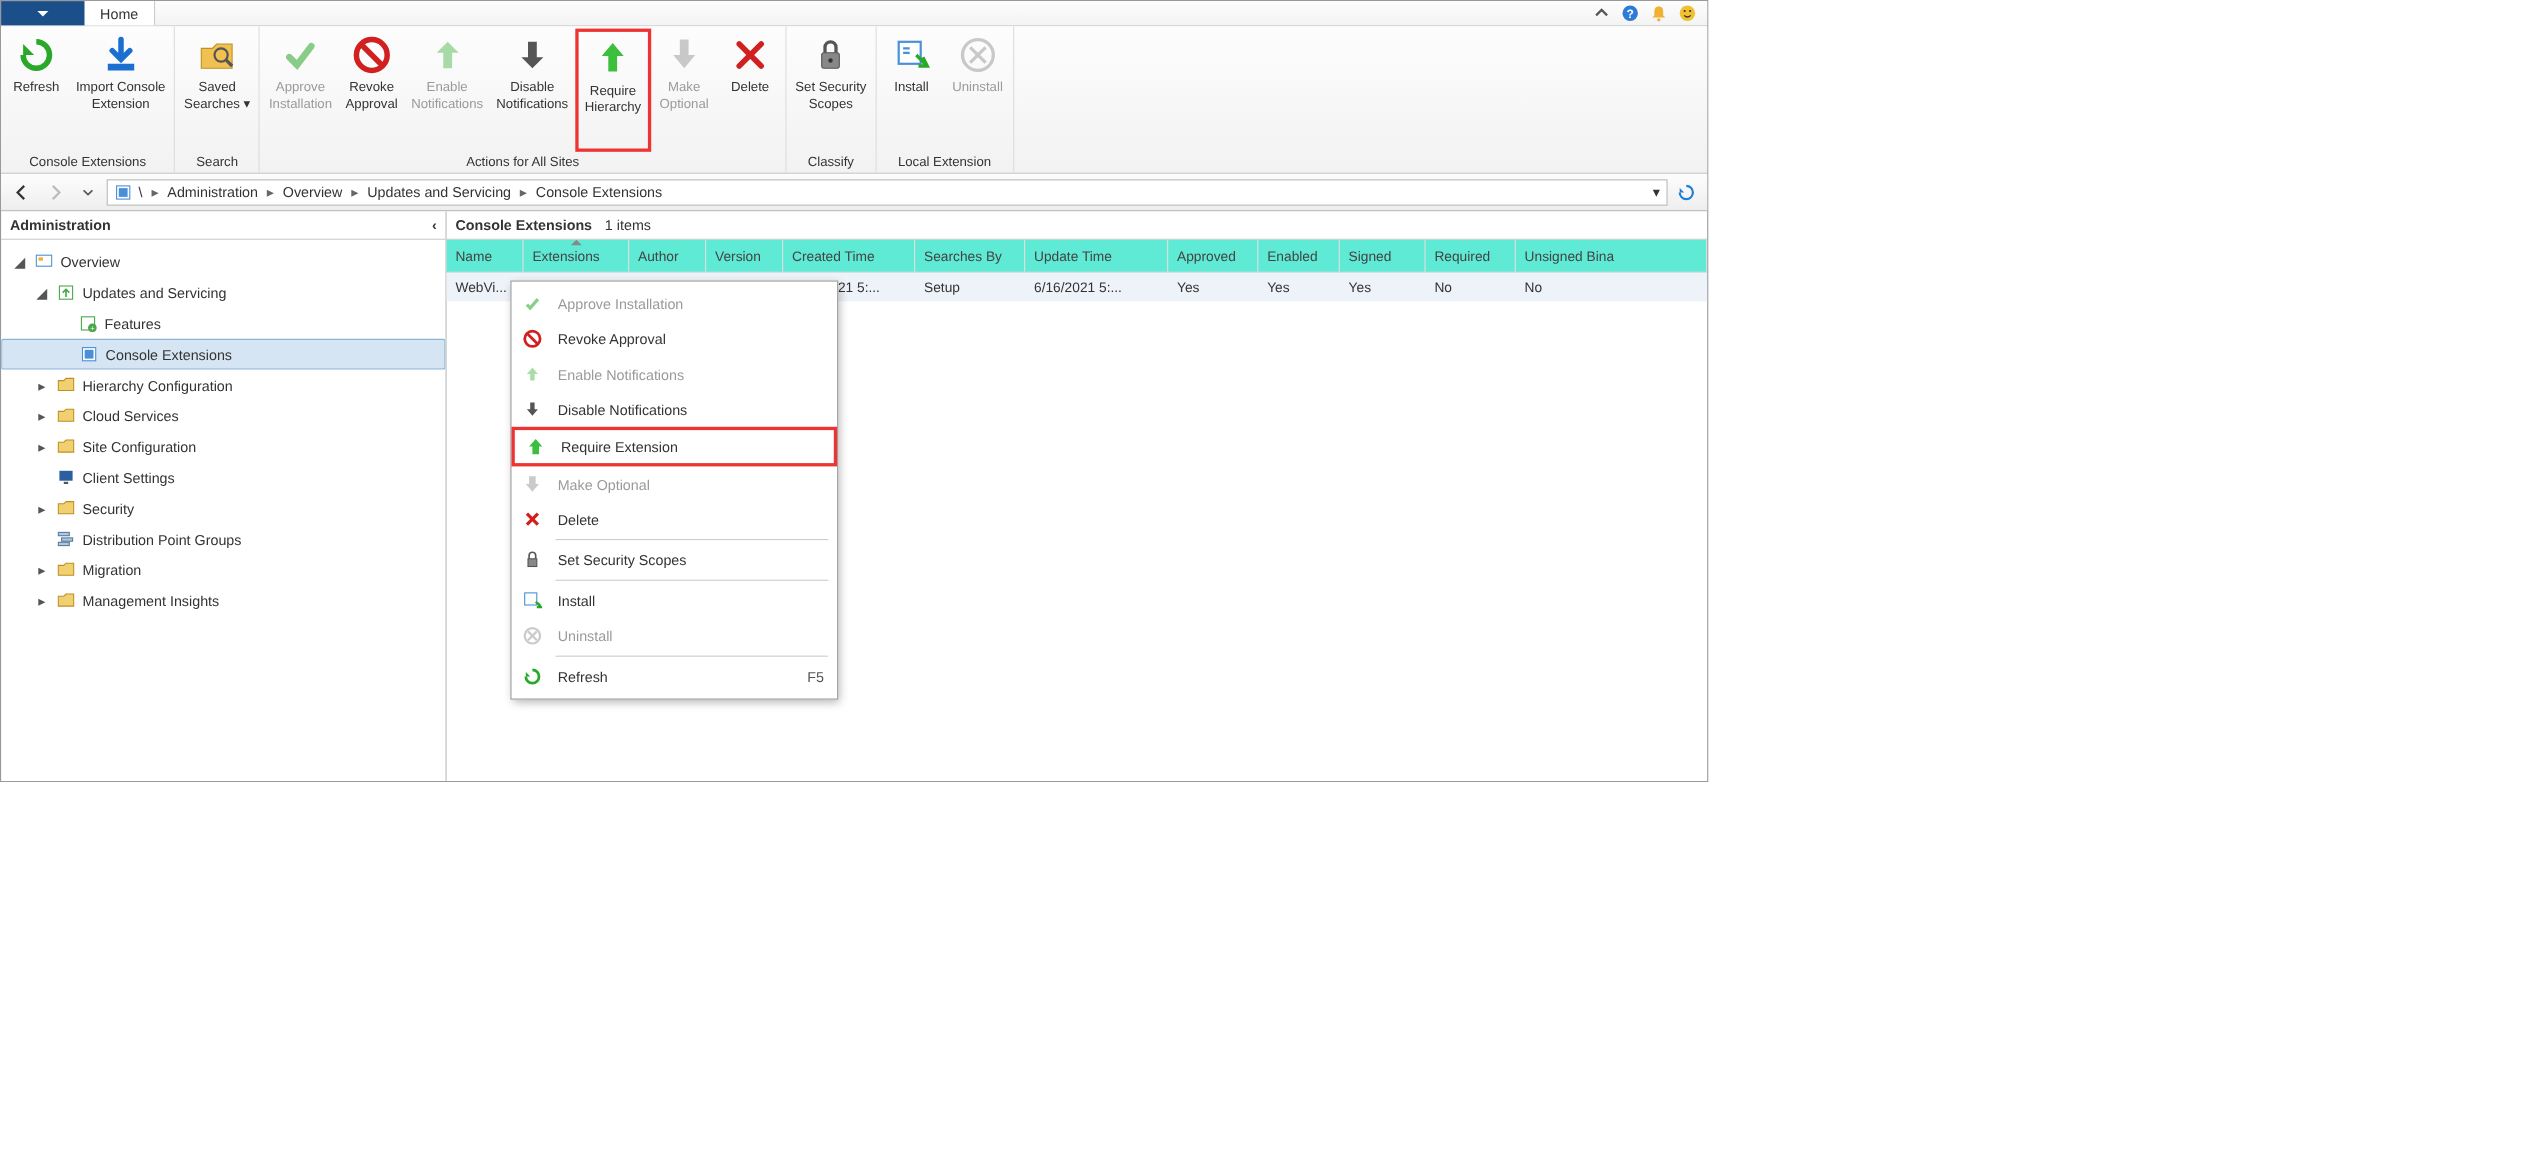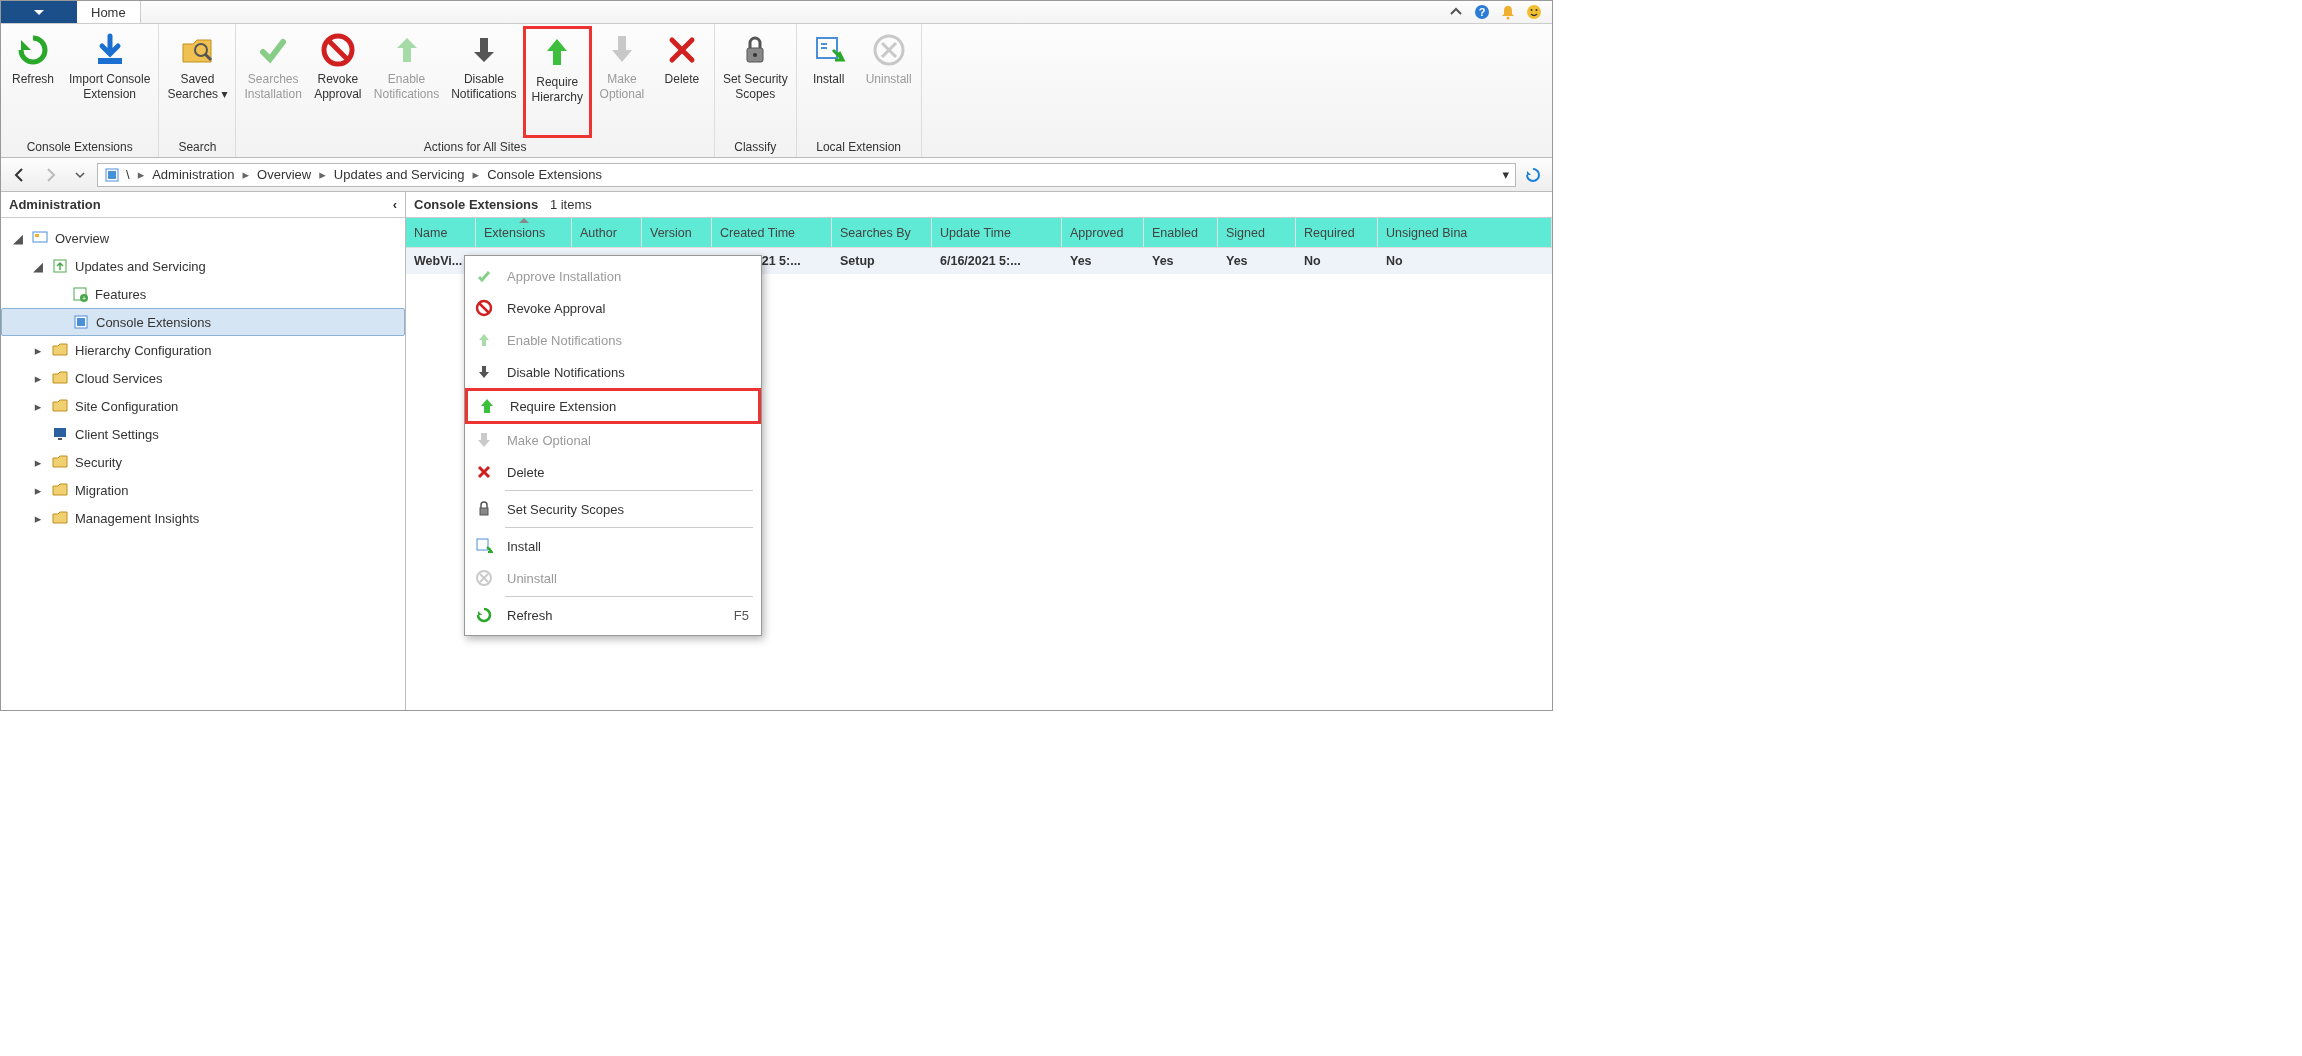--- a/index.html
+++ b/index.html
@@ -41,21 +41,21 @@
 .tnode.selected { background: #d6e5f3; border: 1px solid #8ab4d8; border-radius: 2px; }
 .tl-1 { padding-left: 10px; }
 .tl-2 { padding-left: 30px; }
 .tl-3 { padding-left: 50px; }
 
 .main { flex: 1; display: flex; flex-direction: column; position: relative; }
 .main-header { height: 26px; border-bottom: 1px solid #ccc; display: flex; align-items: center; padding: 0 8px; font-weight: 600; gap: 4px; }
 .grid-head { display: flex; height: 30px; border-bottom: 1px solid #ddd; background: #5eead4; }
 .gh { border-right: 1px solid #e0e0e0; display: flex; align-items: center; padding: 0 8px; font-size: 12.5px; color: #444; position: relative; }
 .gh .sort { position: absolute; top: 0; left: 50%; transform: translateX(-50%); width: 0; height: 0; border-left: 5px solid transparent; border-right: 5px solid transparent; border-bottom: 5px solid #888; }
-.grid-row { display: flex; height: 26px; align-items: stretch; background: #eef3f9; font-weight: bold; }
+.grid-row { display: flex; height: 26px; align-items: stretch; background: #eef3f9; }
 .gc { border-right: 1px solid transparent; display: flex; align-items: center; padding: 0 8px; font-size: 12.5px; overflow: hidden; white-space: nowrap; text-overflow: ellipsis; }
 
 .ctxmenu { position: absolute; left: 58px; top: 63px; width: 298px; background: #fff; border: 1px solid #999; box-shadow: 2px 3px 8px rgba(0,0,0,.3); padding: 4px 0; }
 .citem { height: 32px; display: flex; align-items: center; padding: 0 12px 0 8px; gap: 12px; }
 .citem .cicon { width: 22px; height: 22px; display: flex; align-items: center; justify-content: center; }
 .citem.disabled { color: #9a9a9a; }
 .citem.highlight { border: 3px solid #e33; height: 36px; }
 .csep { height: 1px; background: #ccc; margin: 2px 8px 2px 40px; }
 .cshort { margin-left: auto; color: #555; }
 
@@ -143,21 +143,21 @@
     </div>
 
     <div class="ribbon-group">
       <div class="ribbon-buttons">
         <div class="rbtn disabled">
           <div class="ricon">
               <svg width="36" height="36" viewBox="0 0 36 36">
                 <path d="M8 20 L15 27 L28 10" stroke="#2aa82a" stroke-width="6" fill="none" stroke-linecap="round"></path>
               </svg>
             </div>
-          <div class="rtext">Searches
+          <div class="rtext">Approve
 Installation</div>
         </div>
         <div class="rbtn">
           <div class="ricon">
               <svg width="36" height="36" viewBox="0 0 36 36">
                 <circle cx="18" cy="18" r="14" fill="none" stroke="#d02020" stroke-width="5"></circle>
                 <line x1="8" y1="8" x2="28" y2="28" stroke="#d02020" stroke-width="5"></line>
               </svg>
             </div>
           <div class="rtext">Revoke
@@ -386,20 +386,31 @@
         <div class="tnode tl-2">
             <span class="tw">▸</span>
             <span class="ticon">
               <svg width="16" height="16" viewBox="0 0 16 16">
                 <path d="M1 4 L6 4 L8 2 L15 2 L15 13 L1 13 Z" fill="#f0d070" stroke="#c09020"></path>
               </svg>
             </span>
             <span>Security</span>
           </div>
         <div class="tnode tl-2">
+            <span class="tw"></span>
+            <span class="ticon">
+              <svg width="16" height="16" viewBox="0 0 16 16">
+                <rect x="1" y="2" width="10" height="3" fill="#b0c8e0" stroke="#5a7a9a"></rect>
+                <rect x="4" y="7" width="10" height="3" fill="#b0c8e0" stroke="#5a7a9a"></rect>
+                <rect x="1" y="11" width="10" height="3" fill="#b0c8e0" stroke="#5a7a9a"></rect>
+              </svg>
+            </span>
+            <span>Distribution Point Groups</span>
+          </div>
+        <div class="tnode tl-2">
             <span class="tw">▸</span>
             <span class="ticon">
               <svg width="16" height="16" viewBox="0 0 16 16">
                 <path d="M1 4 L6 4 L8 2 L15 2 L15 13 L1 13 Z" fill="#f0d070" stroke="#c09020"></path>
               </svg>
             </span>
             <span>Migration</span>
           </div>
         <div class="tnode tl-2">
             <span class="tw">▸</span>

